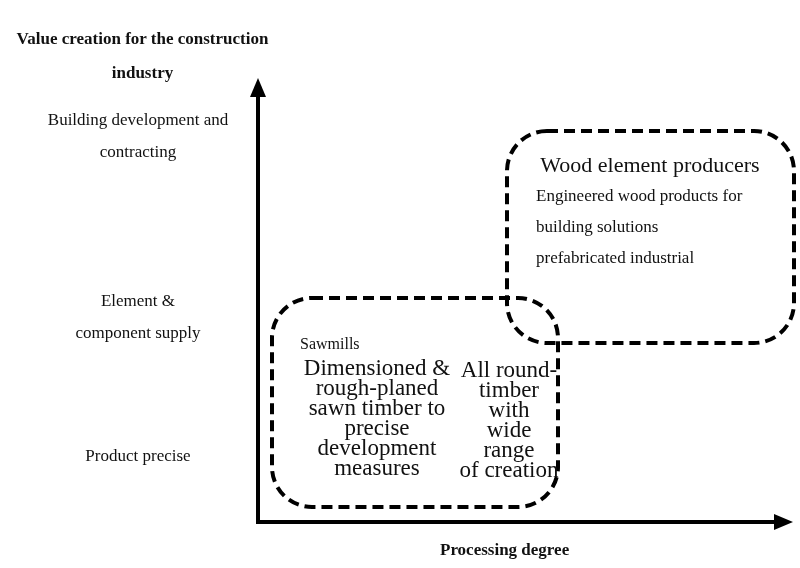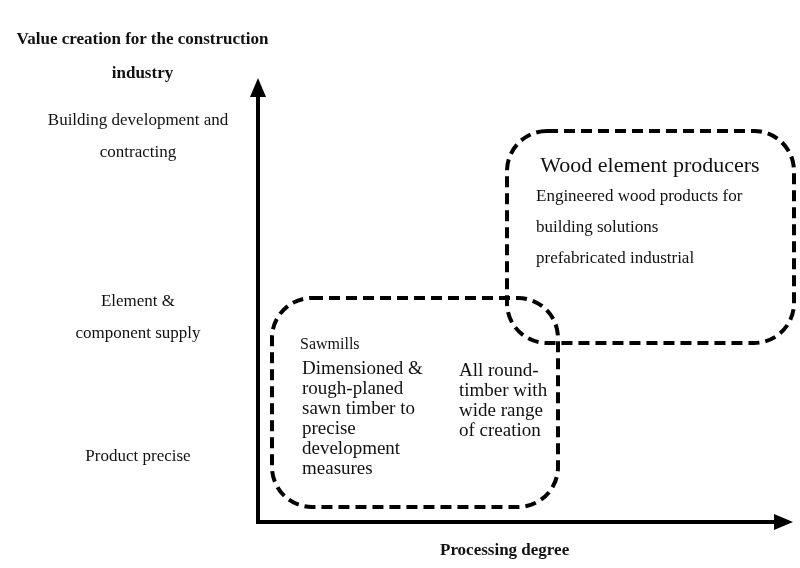--- a/index.html
+++ b/index.html
@@ -10,21 +10,21 @@
             font-weight: bold; font-size: 17px; line-height: 34px; margin-top: 18px; }
   .ylabel { text-align: center; font-size: 17px; line-height: 32px; }
   .xtitle { left: 440px; top: 540px; width: 200px; 
             font-weight: bold; font-size: 17px; }
   svg.diagram { position: absolute; left: 0; top: 0; }
   .wood-title { left: 510px; top: 152px; width: 280px; text-align: center;
                 font-weight: normal; font-size: 22px; }
   .wood-desc { left: 536px; top: 180px; width: 250px; font-size: 17px; line-height: 31px; }
   .saw-title { left: 300px; top: 335px; width: 220px; text-align: left;
                font-weight: normal; font-size: 16px; }
-  .saw-col { font-size: 19px; line-height: 20px; }
+  .saw-col { font-size: 23px; line-height: 20px; text-align: center; }
 </style>
 </head>
 <body>
 
 <svg class="diagram" width="800" height="568">
 
   <line x1="258" y1="522" x2="258" y2="96" stroke="#000" stroke-width="4"></line>
   <polygon points="258,78 250,97 266,97" fill="#000"></polygon>
 
   <line x1="256" y1="522" x2="776" y2="522" stroke="#000" stroke-width="4"></line>

